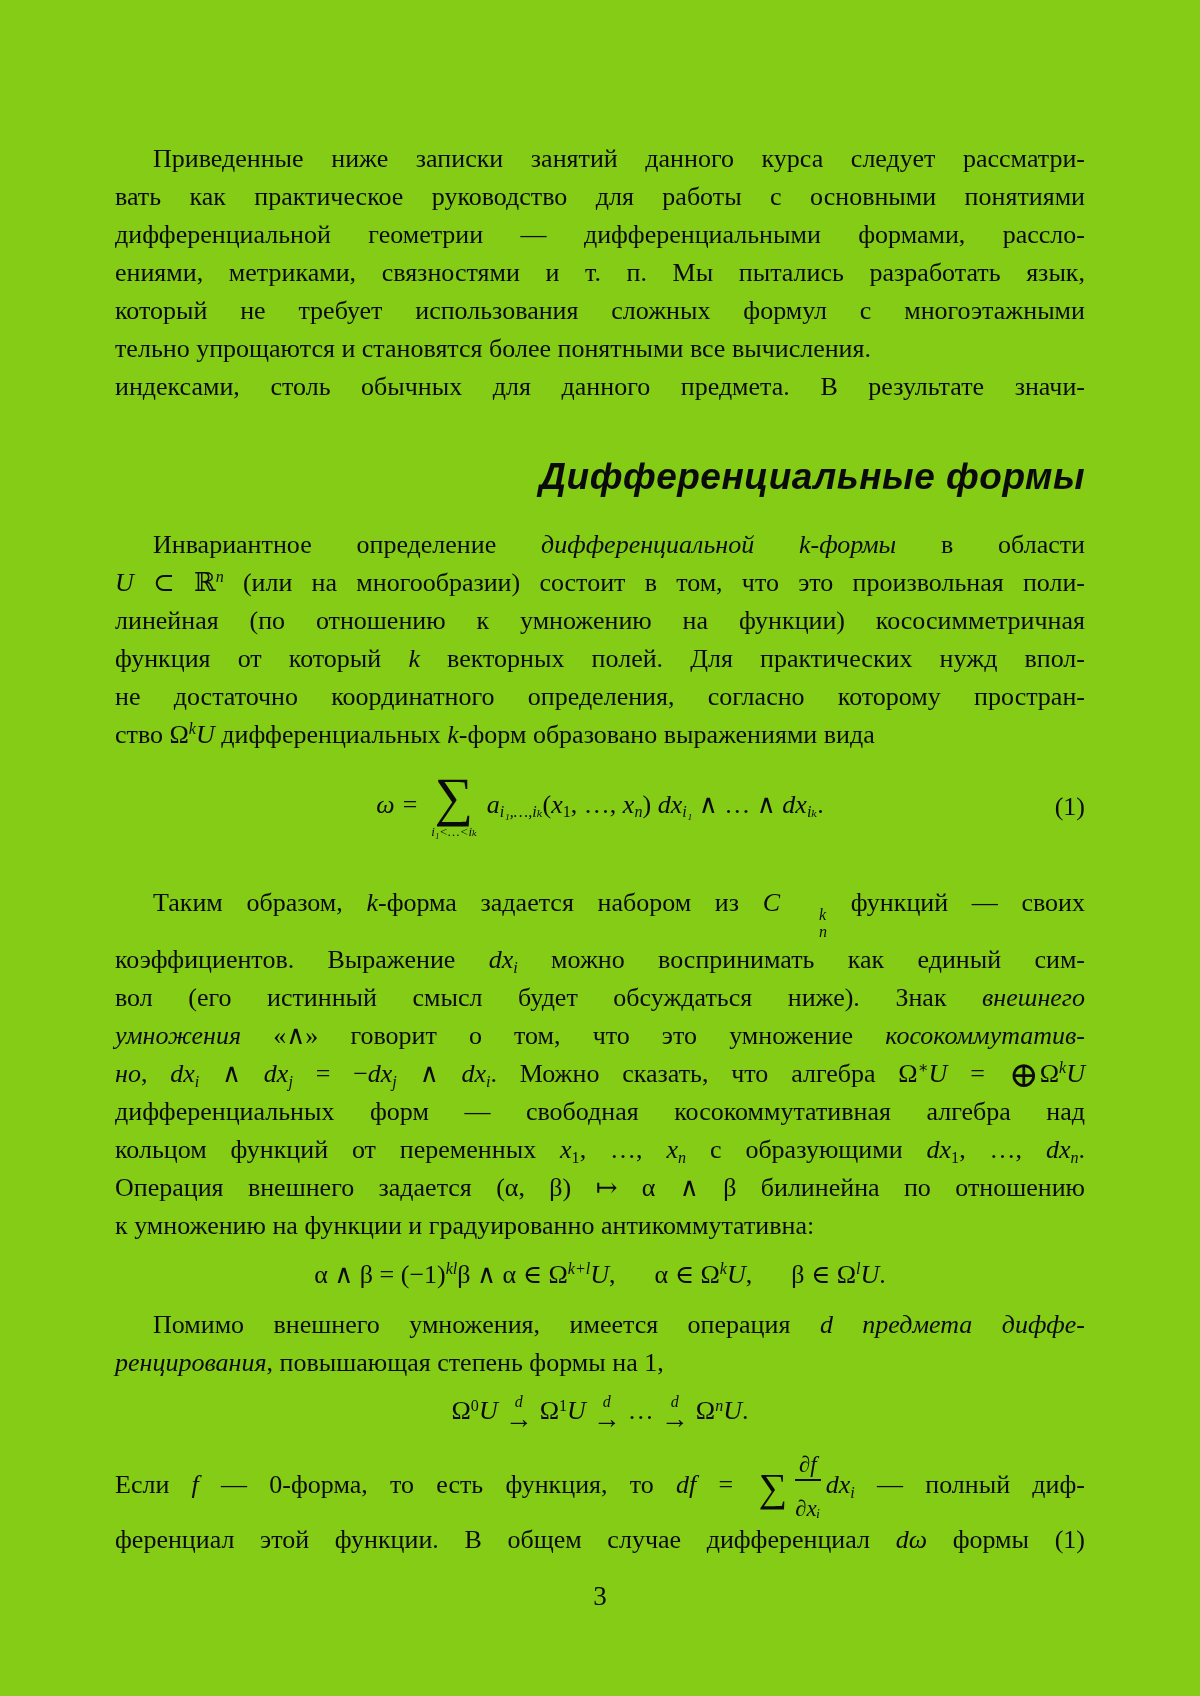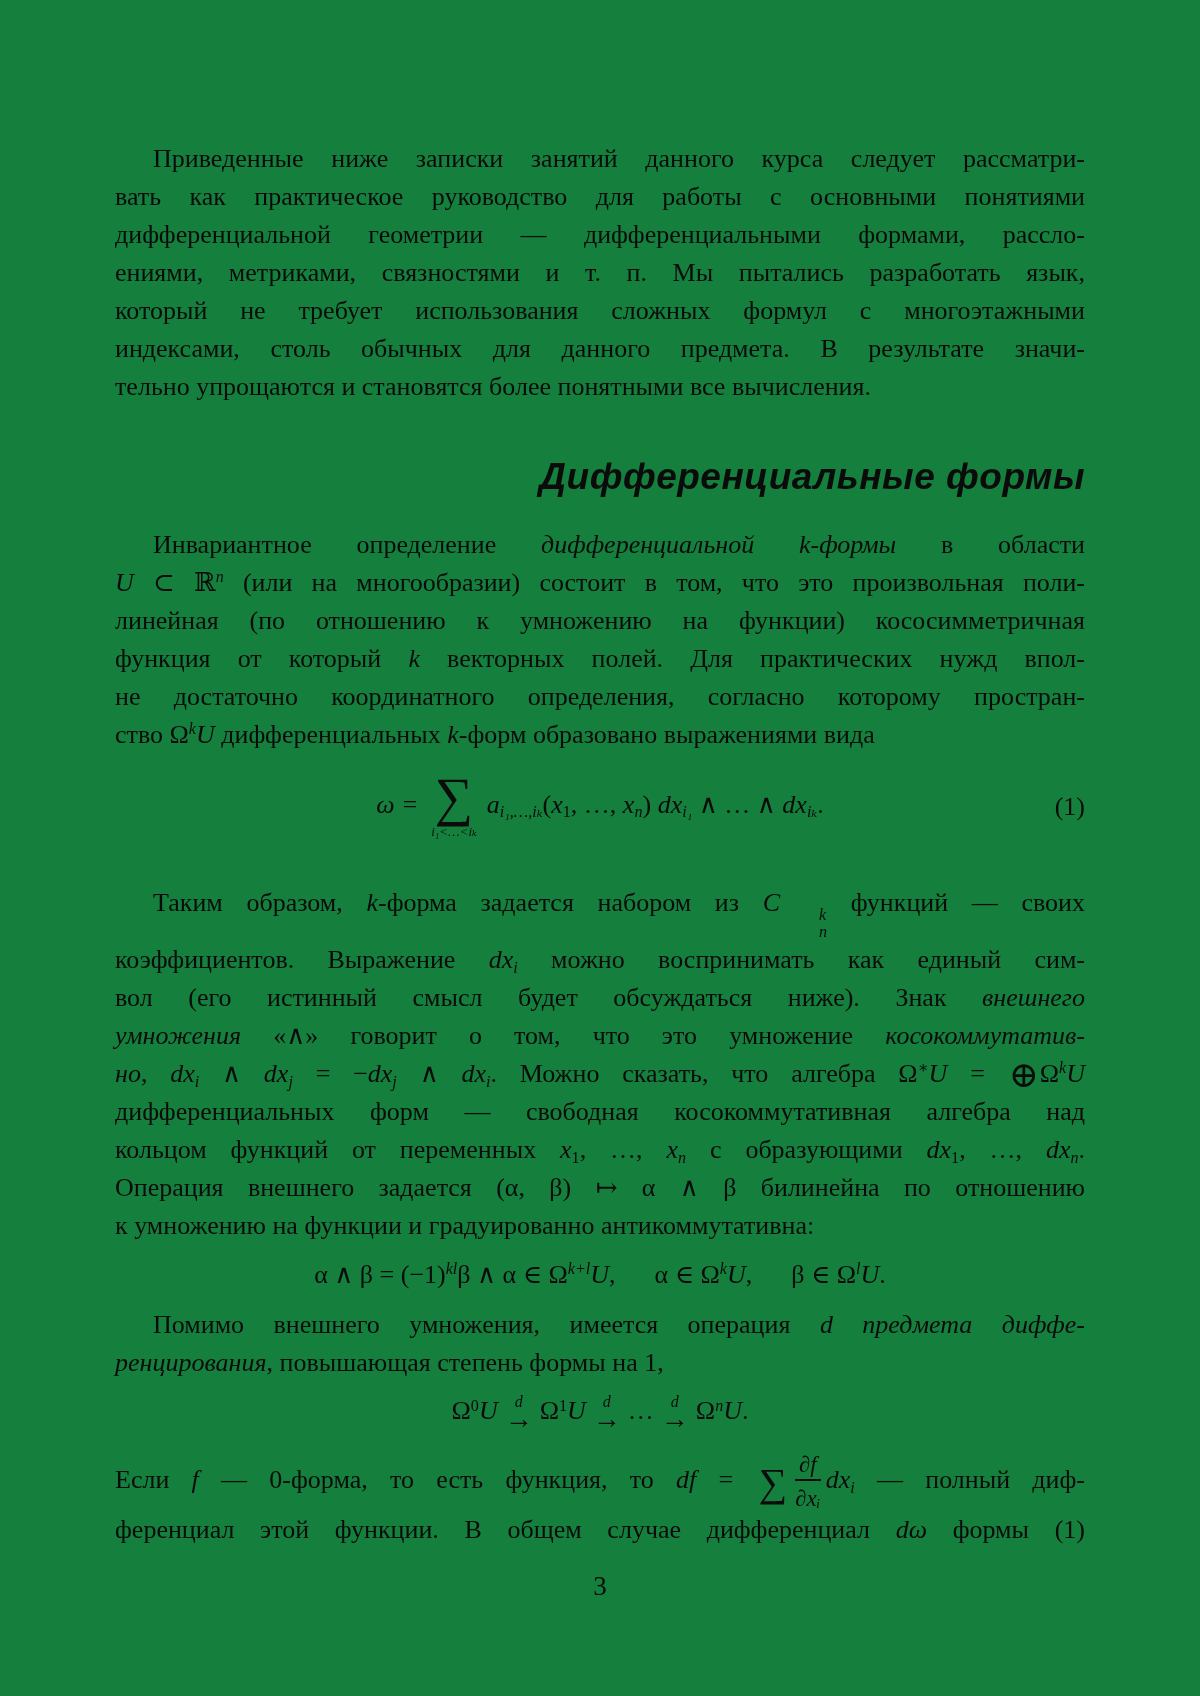--- a/index.html
+++ b/index.html
@@ -1,17 +1,17 @@
 <!DOCTYPE html>
 <html><head>
 <meta charset="utf-8">
 <style>
   html,body{margin:0;padding:0;background:#ffffff;}
   .page{
-    width:1200px;height:1696px;background:#15803d;position:relative;overflow:hidden;
+    width:1200px;height:1696px;background:#84cc16;position:relative;overflow:hidden;
     color:#0b0b0b;font-family:"Liberation Serif","DejaVu Serif",serif;font-size:26px;
   }
   .content{margin:0 115px;padding-top:140px;width:970px;}
   .block{position:relative;}
   .tline{line-height:38px;text-align:justify;text-align-last:justify;}
   .tline.lastline{text-align-last:left;}
   .jlast .tline.lastline{text-align-last:justify;}
   .para .tline.first{text-indent:38px;}
   .para.noindent .tline.first{text-indent:0;}
   .it{font-style:italic;}
@@ -44,39 +44,39 @@
   .sumstack .stk-bot{font-size:13px;line-height:20px;font-style:italic;}
   .dar{margin:0 7px;}
   .dar .stk-top{font-size:16px;line-height:11px;font-style:italic;}
   .dar .stk-bot{font-size:28px;line-height:24px;}
 
   .supsub{display:inline-flex;flex-direction:column;align-items:flex-start;
     vertical-align:-9px;font-size:16px;line-height:1.05;font-style:italic;margin-left:1px;}
   .frac{display:inline-flex;flex-direction:column;align-items:center;vertical-align:middle;
     margin:0 5px;font-size:23px;font-style:italic;}
   .frac .num{padding:0 4px 2px;border-bottom:2px solid #0b0b0b;line-height:1.05;}
-  .frac .den{padding-top:6px;line-height:1.05;}
+  .frac .den{padding-top:16px;line-height:1.05;}
   .bigoplus{font-size:36px;vertical-align:-5px;line-height:0;margin:0 1px;}
   .midsum{font-size:40px;vertical-align:-8px;line-height:0;margin:0 3px;}
 
   .page-number{text-align:center;margin-top:22px;font-size:27px;line-height:30px;}
 </style>
 </head>
 <body>
 
 <div class="page" data-name="book-page">
   <div class="content" data-name="page-content">
       <div class="block para" data-name="intro-paragraph">
         <div class="tline first" data-name="text-line"><span data-name="text-segment">Приведенные ниже записки занятий данного курса следует рассматри-</span></div>
         <div class="tline" data-name="text-line"><span data-name="text-segment">вать как практическое руководство для работы с основными понятиями</span></div>
         <div class="tline" data-name="text-line"><span data-name="text-segment">дифференциальной геометрии — дифференциальными формами, рассло-</span></div>
         <div class="tline" data-name="text-line"><span data-name="text-segment">ениями, метриками, связностями и т. п. Мы пытались разработать язык,</span></div>
         <div class="tline" data-name="text-line"><span data-name="text-segment">который не требует использования сложных формул с многоэтажными</span></div>
+        <div class="tline lastline" data-name="text-line"><span data-name="text-segment">тельно упрощаются и становятся более понятными все вычисления.</span></div>
         <div class="tline" data-name="text-line"><span data-name="text-segment">индексами, столь обычных для данного предмета. В результате значи-</span></div>
-        <div class="tline lastline" data-name="text-line"><span data-name="text-segment">тельно упрощаются и становятся более понятными все вычисления.</span></div>
       </div>
       <div class="block heading" data-name="section-heading">
         <div class="tline first lastline" data-name="text-line"><span data-name="text-segment" class="it">Дифференциальные формы</span></div>
       </div>
       <div class="block para" data-name="para-invariant">
         <div class="tline first" data-name="text-line"><span data-name="text-segment">Инвариантное определение </span><span data-name="text-segment" class="it">дифференциальной k-формы</span><span data-name="text-segment"> в области</span></div>
         <div class="tline" data-name="text-line"><span data-name="text-segment" class="it">U</span><span data-name="text-segment"> ⊂ ℝ</span><sup data-name="text-segment" class="it">n</sup><span data-name="text-segment"> (или на многообразии) состоит в том, что это произвольная поли-</span></div>
         <div class="tline" data-name="text-line"><span data-name="text-segment">линейная (по отношению к умножению на функции) кососимметричная</span></div>
         <div class="tline" data-name="text-line"><span data-name="text-segment">функция от который </span><span data-name="text-segment" class="it">k</span><span data-name="text-segment"> векторных полей. Для практических нужд впол-</span></div>
         <div class="tline" data-name="text-line"><span data-name="text-segment">не достаточно координатного определения, согласно которому простран-</span></div>

